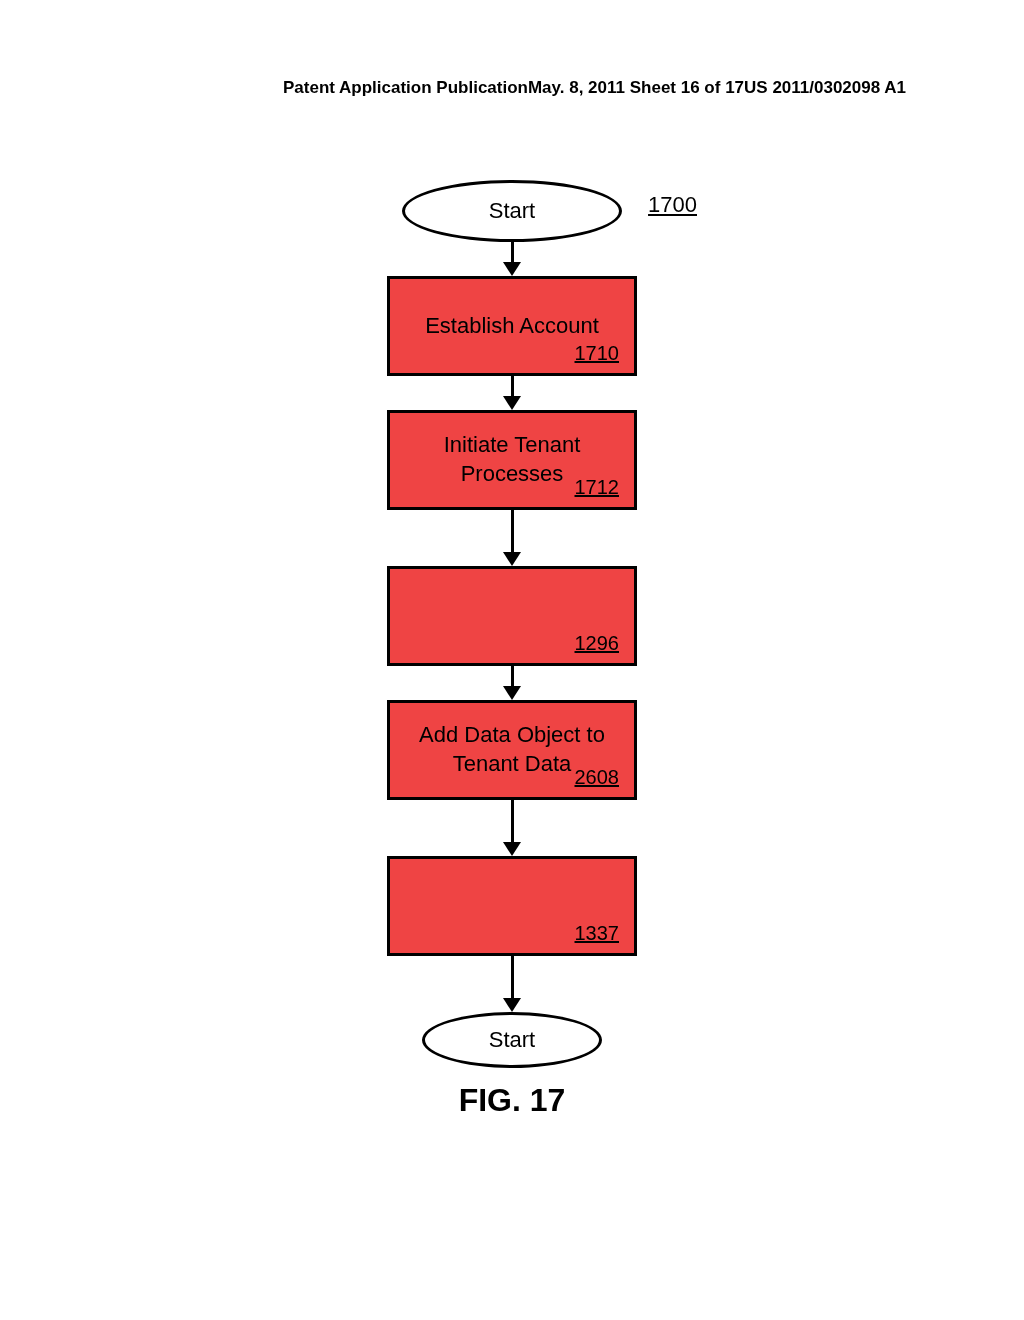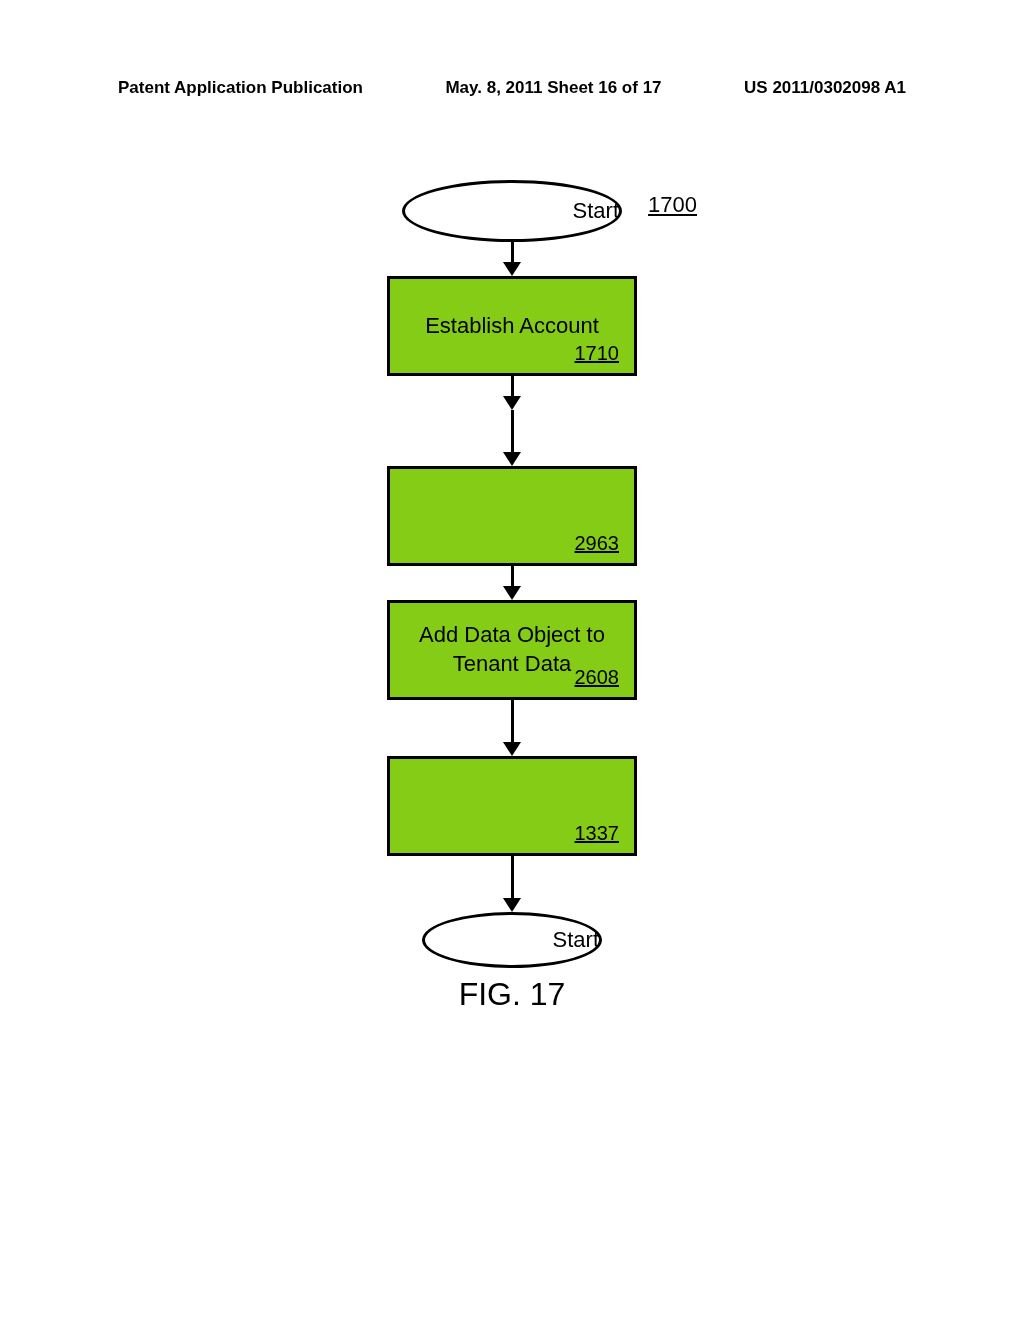--- a/index.html
+++ b/index.html
@@ -14,24 +14,23 @@
       font-family: Arial, Helvetica, sans-serif;
       position: relative;
     }
     .header {
       position: absolute;
       top: 78px;
       left: 0;
       width: 100%;
       padding: 0 118px;
       display: flex;
-      justify-content: space-between;
+      justify-content: flex-end;
       font-size: 17px;
       font-weight: bold;
-      gap: 8px;
     }
     .header-left {
       flex: 0 0 auto;
     }
     .header-center {
       flex: 0 0 auto;
       text-align: center;
     }
     .header-right {
       flex: 0 0 auto;
@@ -52,34 +51,34 @@
       flex-direction: column;
       align-items: center;
     }
     .ellipse {
       width: 220px;
       height: 62px;
       border: 3px solid black;
       border-radius: 50%;
       display: flex;
       align-items: center;
-      justify-content: flex-end;
+      justify-content: center;
       font-size: 22px;
       background: white;
     }
     .rect {
       width: 250px;
       height: 100px;
       border: 3px solid black;
       display: flex;
       flex-direction: column;
       align-items: center;
       justify-content: center;
       font-size: 22px;
-      background: #84cc16;
+      background: #ef4444;
       position: relative;
       padding: 5px;
     }
     .rect-text {
       text-align: center;
       line-height: 1.3;
     }
     .ref-num {
       position: absolute;
       right: 15px;
@@ -110,23 +109,23 @@
       border-right: 9px solid transparent;
       border-top: 14px solid black;
     }
     .arrow-short .arrow-line {
       height: 20px;
     }
     .arrow-long .arrow-line {
       height: 42px;
     }
     .fig-caption {
-      margin-top: 8px;
+      margin-top: 14px;
       font-size: 32px;
-      font-weight: normal;
+      font-weight: bold;
       text-align: center;
     }
   </style>
 </head>
 <body>
 
 <div class="header">
   <div class="header-left">Patent Application Publication</div>
   <div class="header-center">May. 8, 2011  Sheet 16 of 17</div>
   <div class="header-right">US 2011/0302098 A1</div>
@@ -149,28 +148,32 @@
   <div class="rect">
     <div class="rect-text">Establish Account</div>
     <div class="ref-num">1710</div>
   </div>
 
   <div class="arrow arrow-short">
     <div class="arrow-line"></div>
     <div class="arrow-head"></div>
   </div>
 
+  <div class="rect">
+    <div class="rect-text">Initiate Tenant<br>Processes</div>
+    <div class="ref-num">1712</div>
+  </div>
 
   <div class="arrow arrow-long">
     <div class="arrow-line"></div>
     <div class="arrow-head"></div>
   </div>
 
   <div class="rect">
-    <div class="ref-num">2963</div>
+    <div class="ref-num">1296</div>
   </div>
 
   <div class="arrow arrow-short">
     <div class="arrow-line"></div>
     <div class="arrow-head"></div>
   </div>
 
   <div class="rect">
     <div class="rect-text">Add Data Object to<br>Tenant Data</div>
     <div class="ref-num">2608</div>

